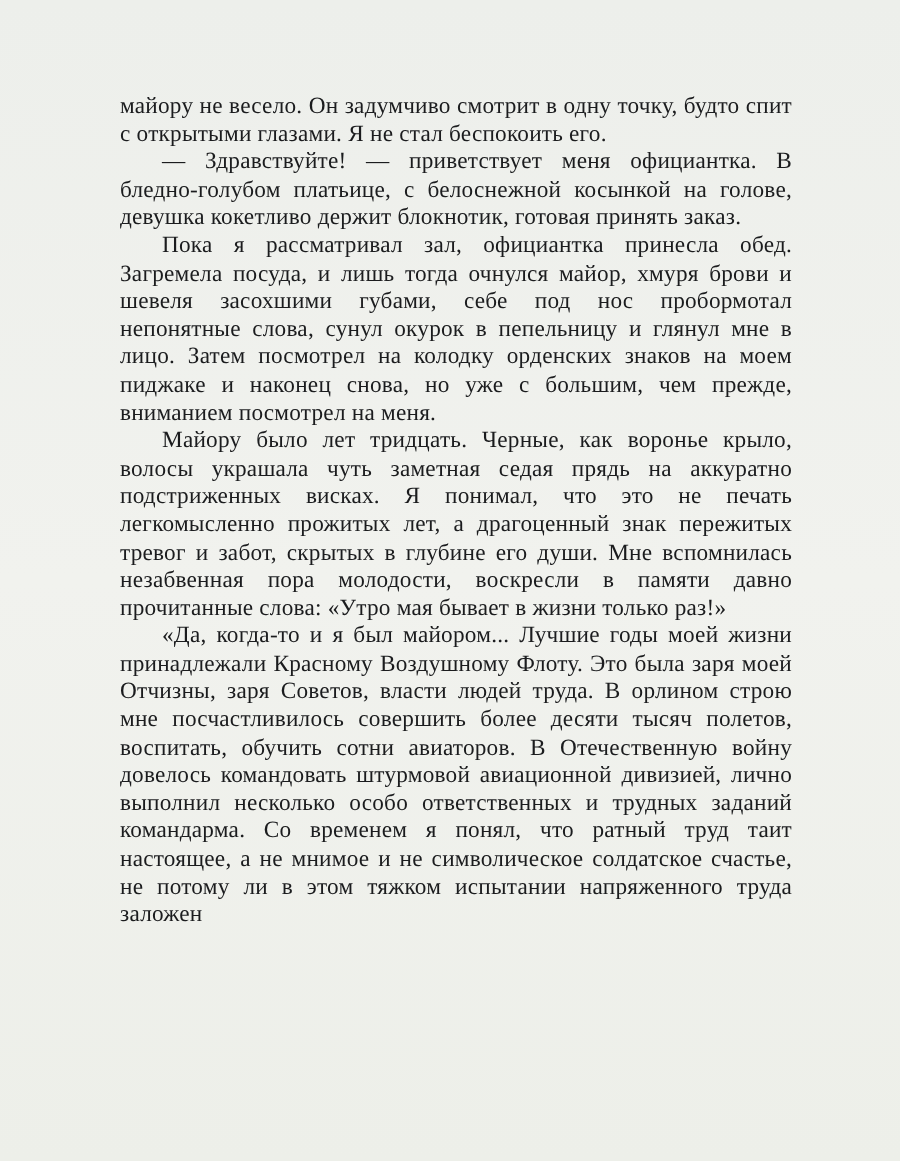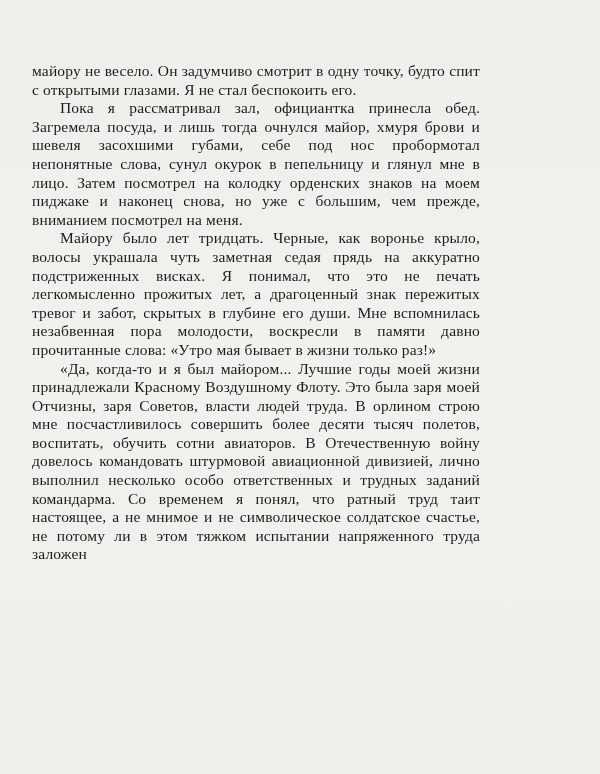--- a/index.html
+++ b/index.html
@@ -11,21 +11,21 @@
     height: 774px;
     background: #eef0ec;
     overflow: hidden;
     font-family: "Liberation Serif", "DejaVu Serif", serif;
     color: #1b1c1e;
   }
   .scan-page {
     box-sizing: border-box;
     width: 600px;
     height: 774px;
-    padding: 62px 74px 0 32px;
+    padding: 62px 74px 0 80px;
     background: linear-gradient(180deg, #edefeb 0%, #f1f2ee 50%, #edefe9 100%);
   }
   .text-block {
     width: 448px;
     font-size: 15.5px;
     line-height: 18.6px;
     text-align: justify;
     letter-spacing: 0.15px;
   }
   .para {
@@ -43,17 +43,18 @@
     font-size: 14.5px;
     color: #232426;
   }
 </style>
 </head>
 <body>
 
 <div class="scan-page">
   <div class="text-block">
     <p class="para no-indent">майору не весело. Он задумчиво смотрит в одну точку, будто спит с открытыми глазами. Я не стал беспокоить его.</p>
+    <p class="para">— Здравствуйте! — приветствует меня официантка. В бледно-голубом платьице, с белоснежной косынкой на голове, девушка кокетливо держит блокнотик, готовая принять заказ.</p>
     <p class="para">Пока я рассматривал зал, официантка принесла обед. Загремела посуда, и лишь тогда очнулся майор, хмуря брови и шевеля засохшими губами, себе под нос пробормотал непонятные слова, сунул окурок в пепельницу и глянул мне в лицо. Затем посмотрел на колодку орденских знаков на моем пиджаке и наконец снова, но уже с большим, чем прежде, вниманием посмотрел на меня.</p>
     <p class="para">Майору было лет тридцать. Черные, как воронье крыло, волосы украшала чуть заметная седая прядь на аккуратно подстриженных висках. Я понимал, что это не печать легкомысленно прожитых лет, а драгоценный знак пережитых тревог и забот, скрытых в глубине его души. Мне вспомнилась незабвенная пора молодости, воскресли в памяти давно прочитанные слова: «Утро мая бывает в жизни только раз!»</p>
     <p class="para">«Да, когда-то и я был майором... Лучшие годы моей жизни принадлежали Красному Воздушному Флоту. Это была заря моей Отчизны, заря Советов, власти людей труда. В орлином строю мне посчастливилось совершить более десяти тысяч полетов, воспитать, обучить сотни авиаторов. В Отечественную войну довелось командовать штурмовой авиационной дивизией, лично выполнил несколько особо ответственных и трудных заданий командарма. Со временем я понял, что ратный труд таит настоящее, а не мнимое и не символическое солдатское счастье, не потому ли в этом тяжком испытании напряженного труда заложен</p>
   </div>
 </div>
 
 </body></html>

